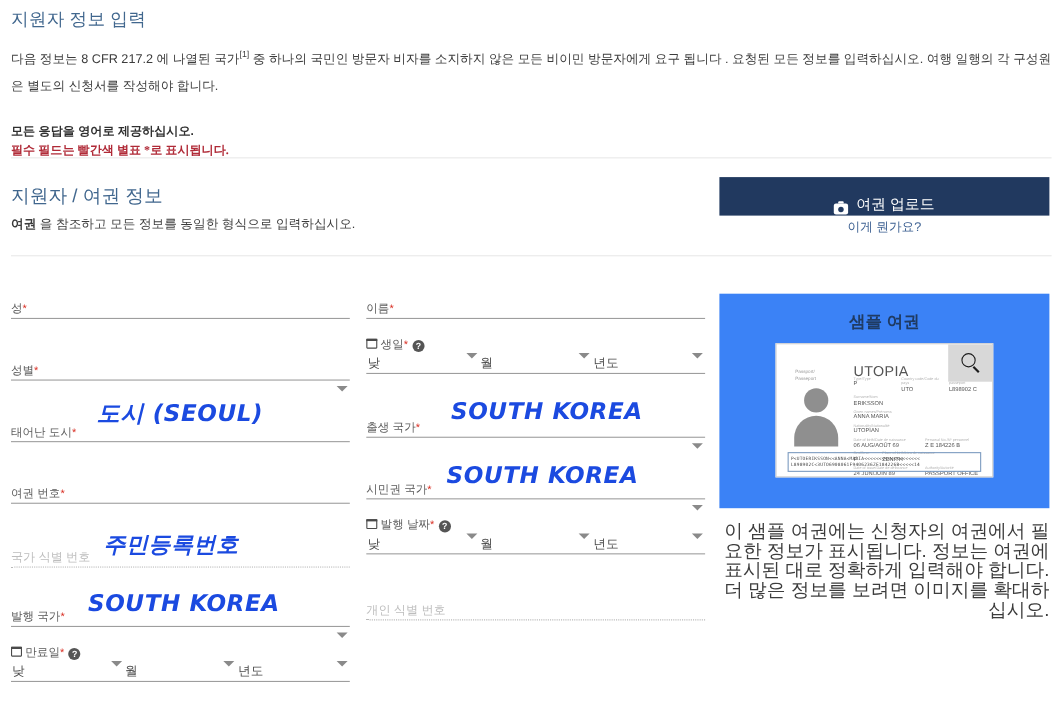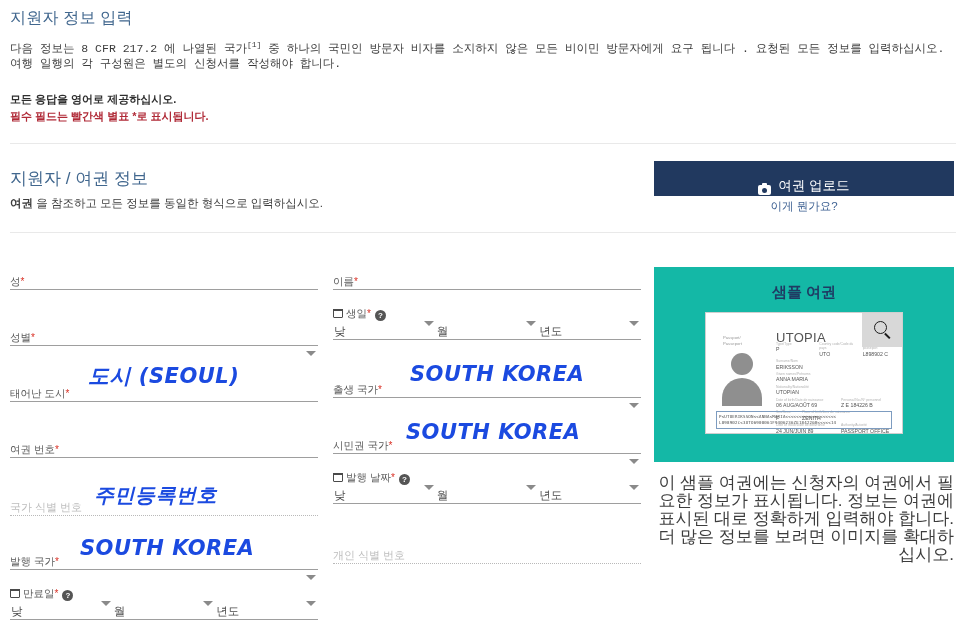--- a/index.html
+++ b/index.html
@@ -9,24 +9,24 @@
     font-family:"Liberation Sans","DejaVu Sans",sans-serif;
     color:#333;-webkit-font-smoothing:antialiased;
   }
   .page{position:relative;width:966px;height:642px;}
 
   
   .intro{position:absolute;left:10px;top:8px;width:946px;}
   .page-title{
     font-size:16px;color:#41678e;font-weight:400;margin:0 0 8px 0;letter-spacing:.2px;
   }
-  .intro-p{font-size:11.5px;line-height:15px;color:#3c3c3c;margin:0;font-family:Liberation Mono, monospace;}
+  .intro-p{font-size:11.5px;line-height:25px;color:#3c3c3c;margin:0;}
   .intro-p sup{font-size:8px;vertical-align:super;}
   .intro-note{margin-top:20px;font-size:11px;line-height:17px;color:#3c3c3c;}
-  .intro-note .req{display:block;color:#b02a37;font-weight:bold;}
+  .intro-note .req{display:block;color:#b02a37;font-weight:bold;font-family:Liberation Serif, serif;}
   .intro-note .eng{display:block;font-weight:bold;color:#2f2f2f;}
 
   .divider{position:absolute;left:10px;width:946px;height:1px;background:#e9e9e9;}
 
   
   .sec-title{
     position:absolute;left:10px;top:167px;font-size:17px;color:#41678e;font-weight:400;text-align:right;
   }
   .sec-sub{
     position:absolute;left:10px;top:196px;font-size:11.5px;color:#3c3c3c;
@@ -80,21 +80,21 @@
 
   
   .hand{
     position:absolute;color:#1b4ae0;font-family:"DejaVu Sans",sans-serif;
     font-weight:bold;font-style:italic;white-space:nowrap;pointer-events:none;
     letter-spacing:.5px;
   }
 
   
   .sample{
-    position:absolute;left:654px;top:267px;width:300px;height:195px;background:#14b8a6;
+    position:absolute;left:654px;top:267px;width:300px;height:195px;background:#3b82f6;
   }
   .sample-title{
     text-align:center;font-size:15px;font-weight:bold;color:#1f3b63;padding-top:16px;
   }
   .pp-wrap{
     width:196px;height:120px;margin:10px auto 0;background:#fff;border:1px solid #cfcfcf;
     position:relative;overflow:hidden;
   }
   .pp-label{position:absolute;left:17px;top:22px;font-size:4.2px;color:#9a9a9a;line-height:6px;}
   .pp-avatar{position:absolute;left:14px;top:40px;width:44px;height:52px;}

